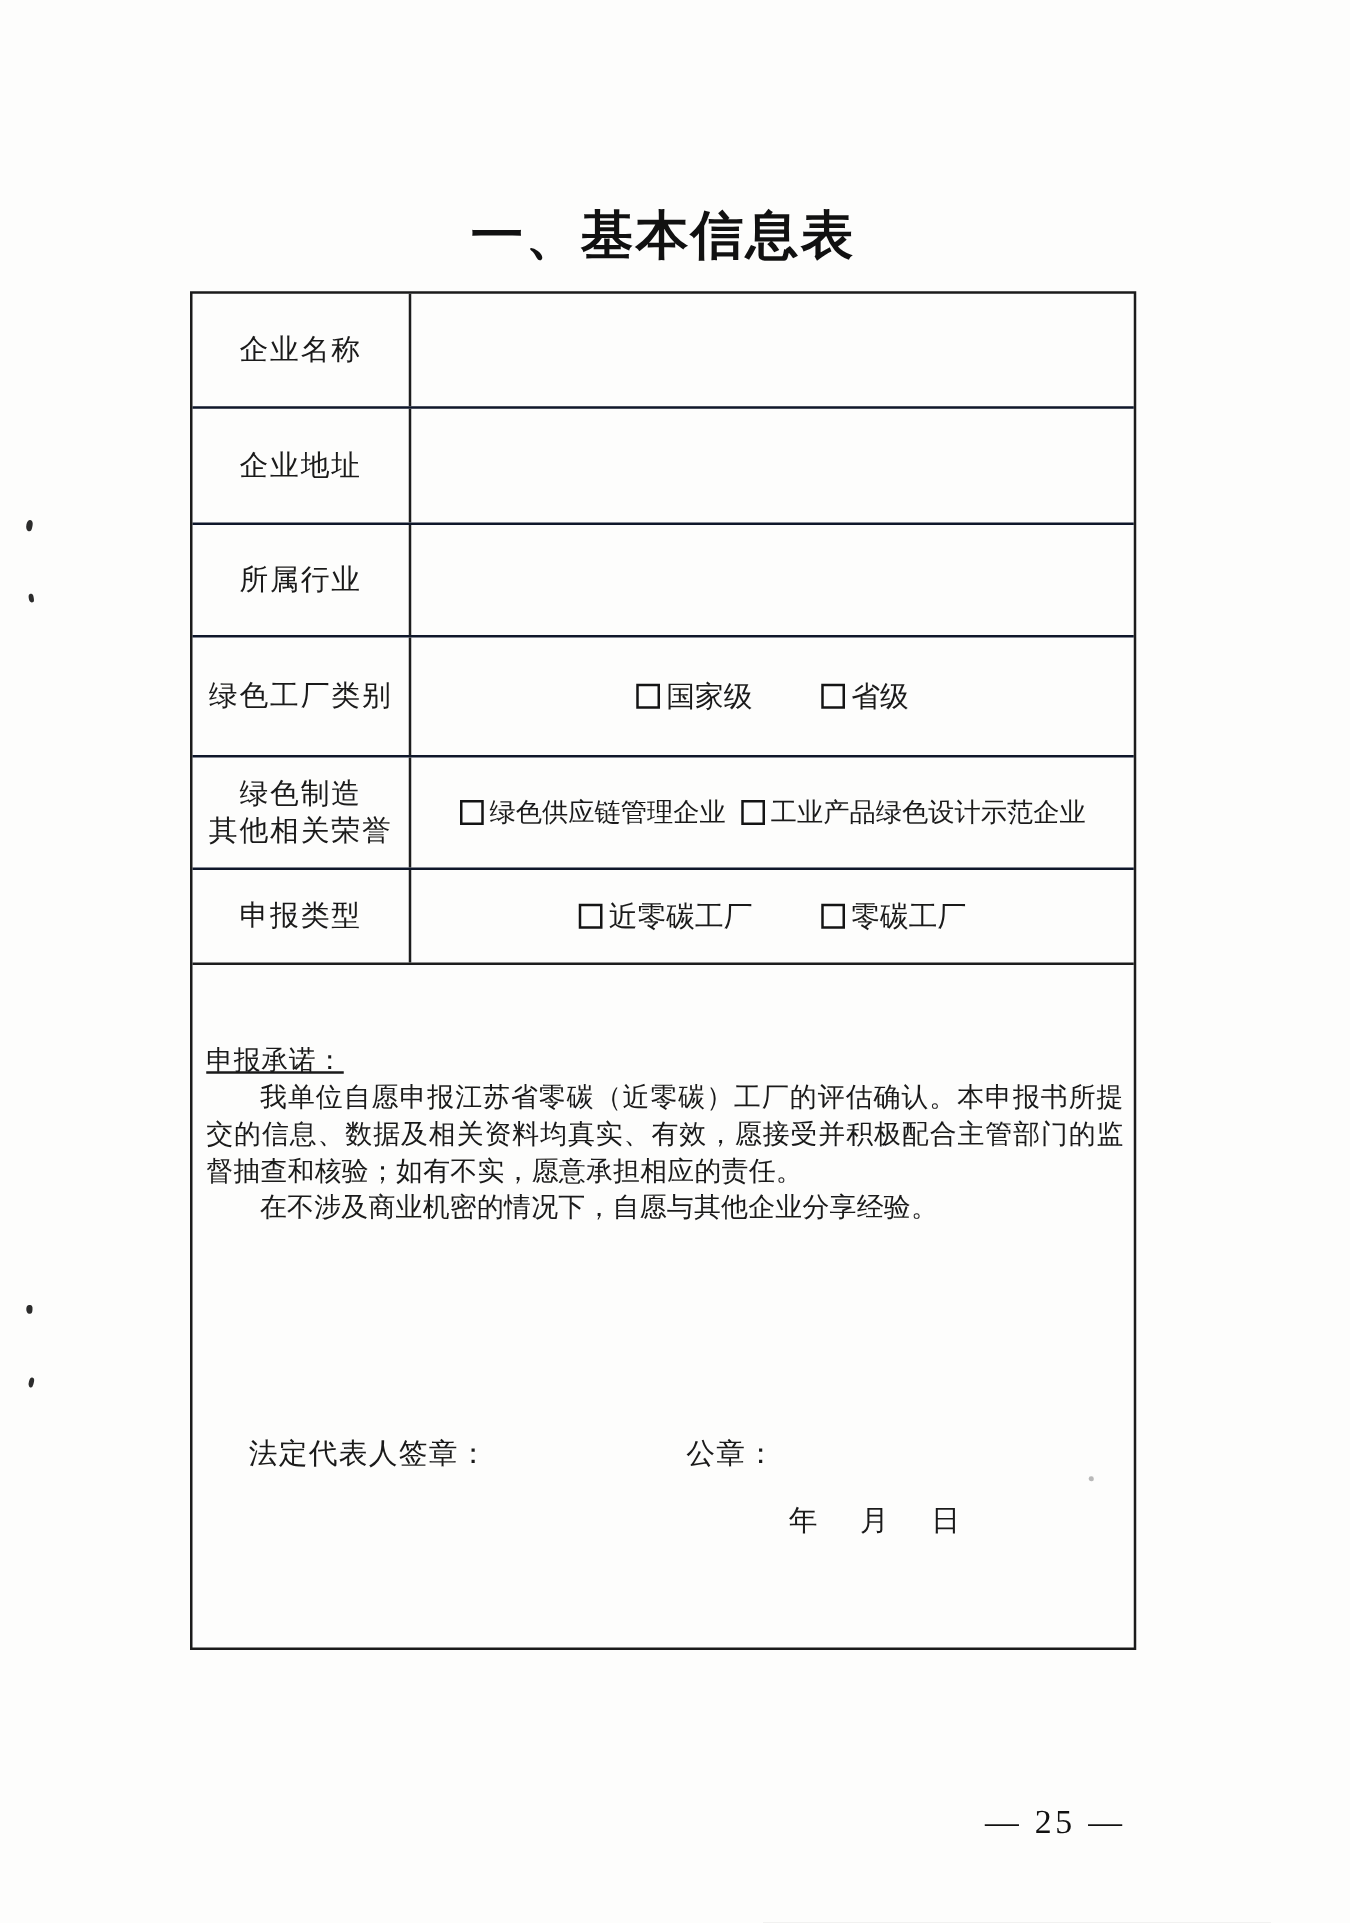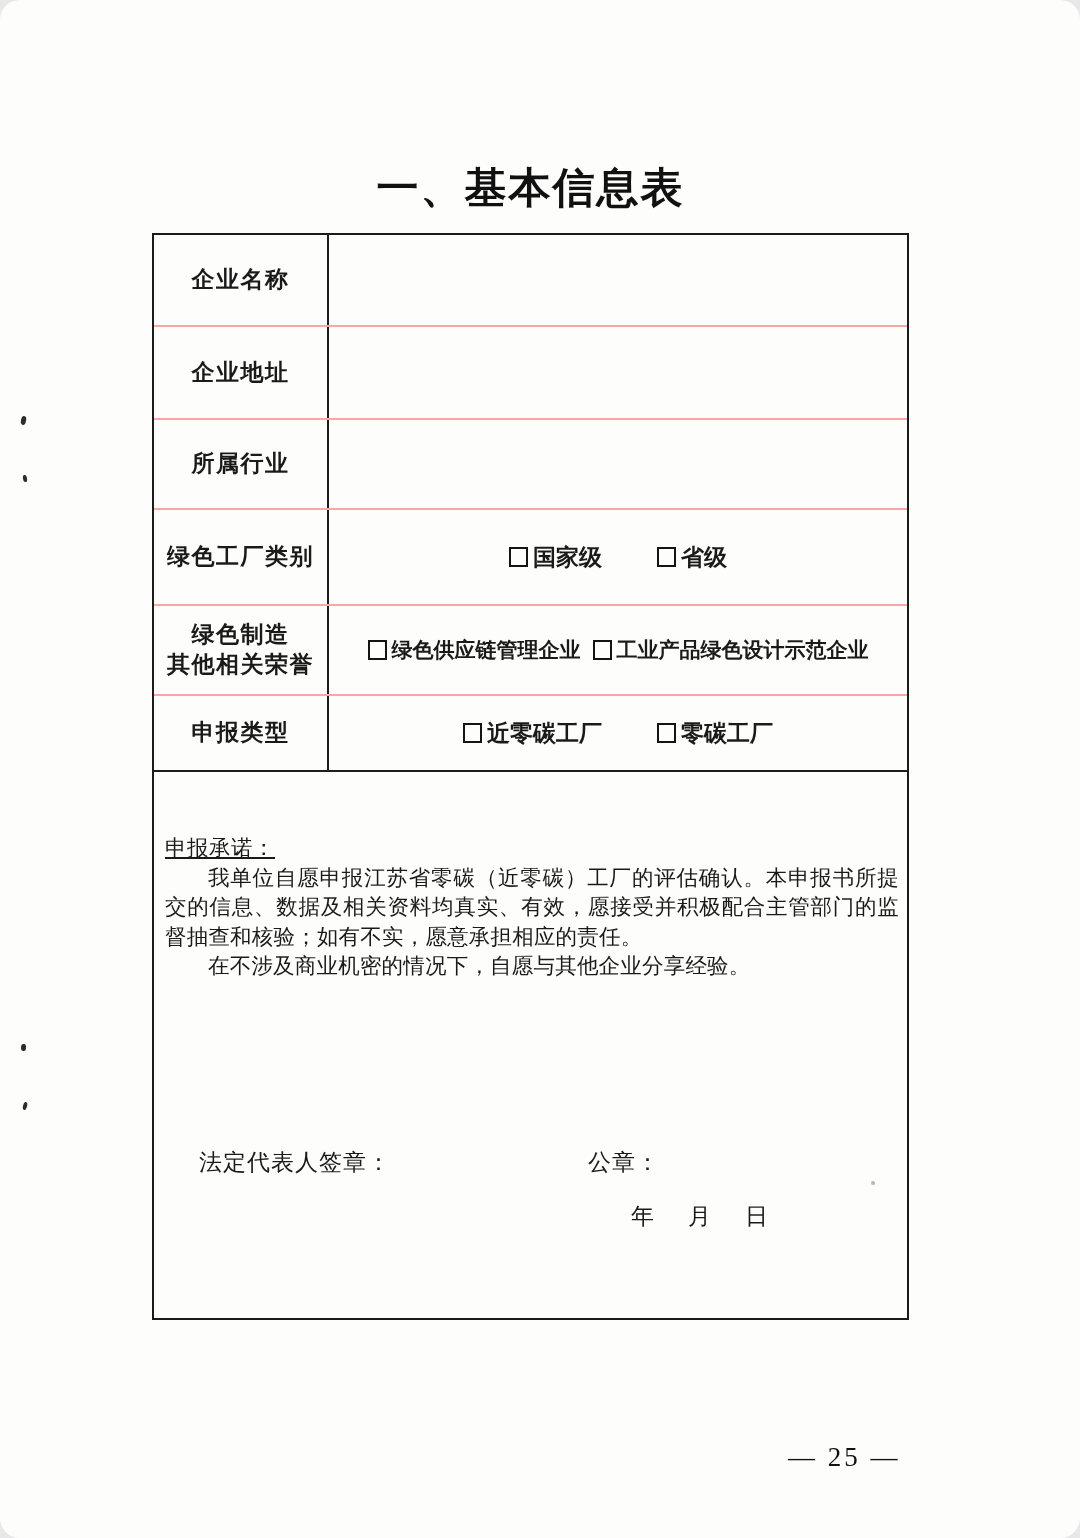--- a/index.html
+++ b/index.html
@@ -6,21 +6,20 @@
   html, body { background: #e8e8e8; }
   body { font-family: "Liberation Serif", "DejaVu Serif", serif; color: #1a1a1a; }
 
   .sheet {
     position: relative;
     width: 1080px;
     height: 1538px;
     background: #fdfdfc;
     margin: 0 auto;
     overflow: hidden;
-    border-radius: 20px;
   }
 
   .doc-title {
     position: absolute;
     top: 160px;
     left: 152px;
     width: 757px;
     text-align: center;
     font-size: 42px;
     font-weight: bold;
@@ -33,22 +32,22 @@
     left: 152px;
     top: 233px;
     width: 757px;
     height: 1087px;
     border: 2.5px solid #1b1b1b;
     display: flex;
     flex-direction: column;
     background: #fdfdfc;
   }
 
-  .row { display: flex; flex: 0 0 auto; font-weight: bold; }
-  .row + .row { border-top: 2px solid #fca5a5; }
+  .row { display: flex; flex: 0 0 auto; }
+  .row + .row { border-top: 2px solid #0f172a; }
 
   .lcell {
     width: 175px;
     flex: 0 0 175px;
     border-right: 2px solid #1d1d1d;
     display: flex;
     flex-direction: column;
     align-items: center;
     justify-content: center;
     font-size: 23px;
@@ -93,21 +92,21 @@
   .decl-heading { letter-spacing: 0.5px; text-decoration: underline; }
 
   .para {
     text-indent: 2em;
     text-align: justify;
     letter-spacing: 0.2px;
   }
 
   .sig-line { position: absolute; top: 376px; left: 0; width: 100%; height: 30px; padding-left: 25px; }
   .sig-label  { position: absolute; left: 45px;  top: 0; font-size: 23px; letter-spacing: 1px; }
-  .seal-label { position: absolute; left: 395px; top: 0; font-size: 23px; letter-spacing: 1px; margin-left: 39px; }
+  .seal-label { position: absolute; left: 395px; top: 0; font-size: 23px; letter-spacing: 1px; }
 
   .date-line { position: absolute; top: 430px; left: 0; width: 100%; height: 30px; }
   .date-y { position: absolute; left: 477px; top: 0; font-size: 23px; }
   .date-m { position: absolute; left: 534px; top: 0; font-size: 23px; }
   .date-d { position: absolute; left: 591px; top: 0; font-size: 23px; }
 
   .page-number {
     position: absolute;
     left: 788px;
     top: 1442px;

